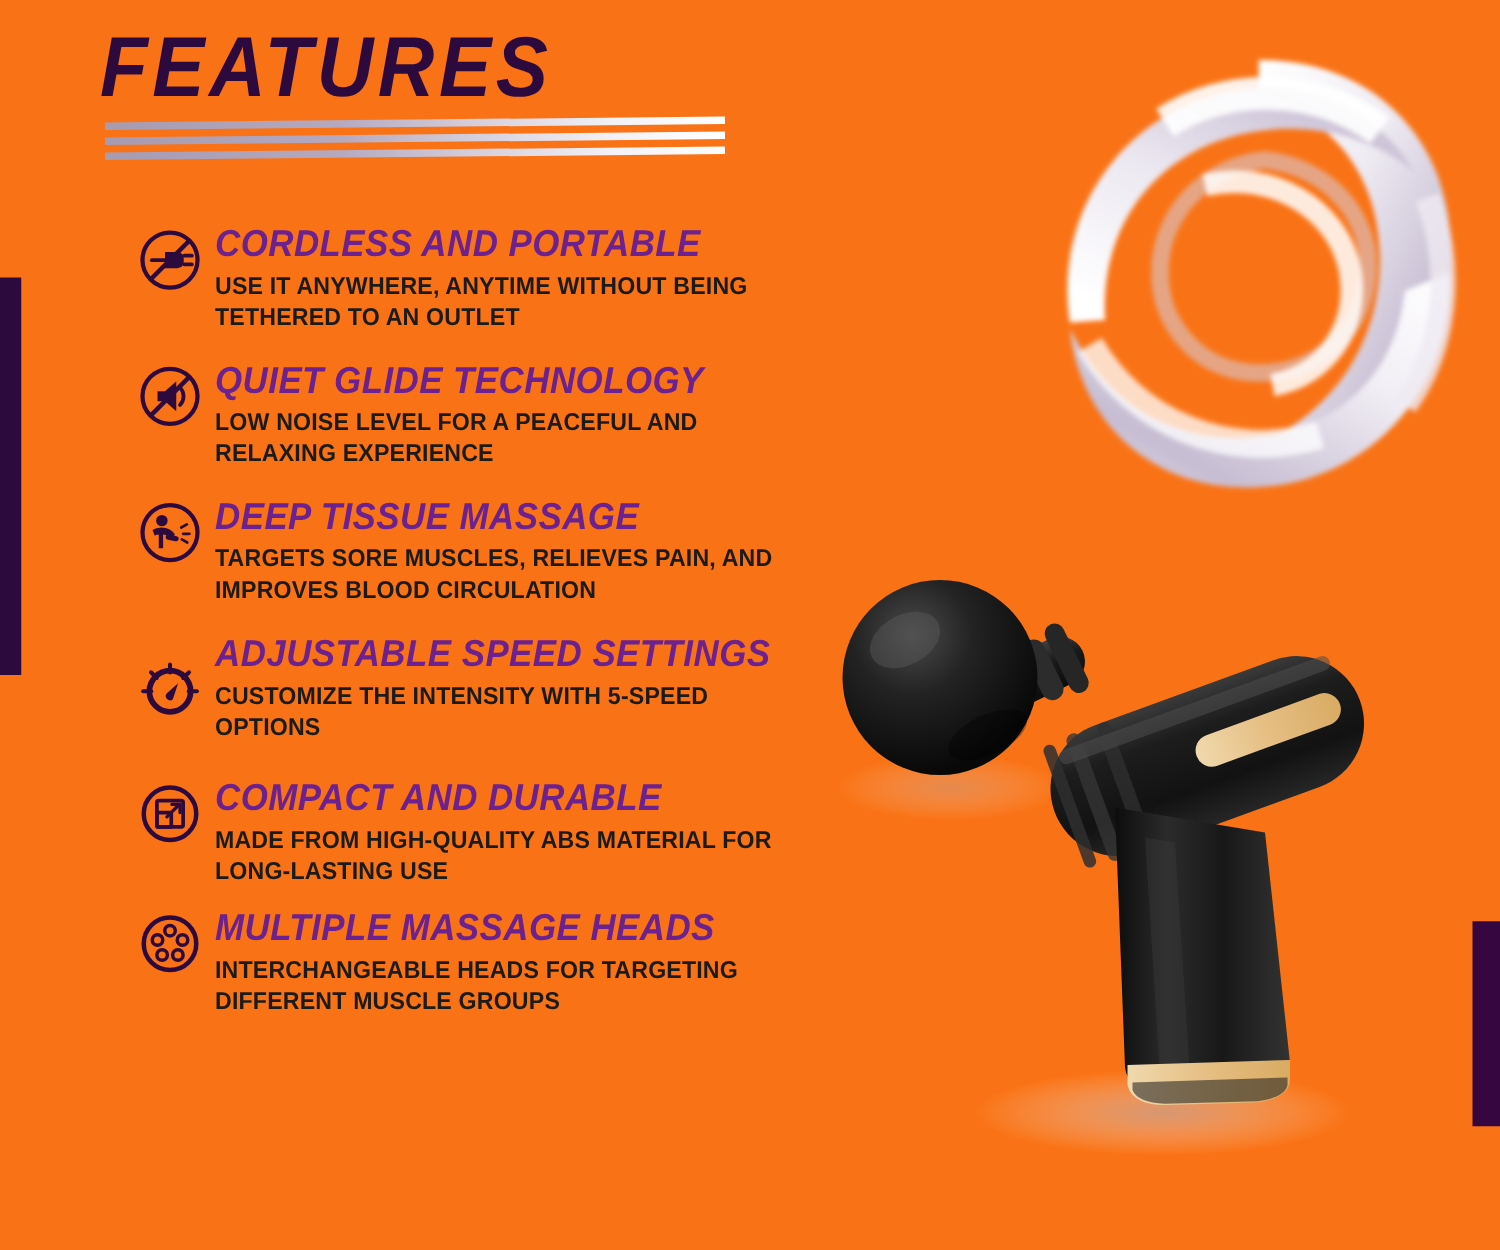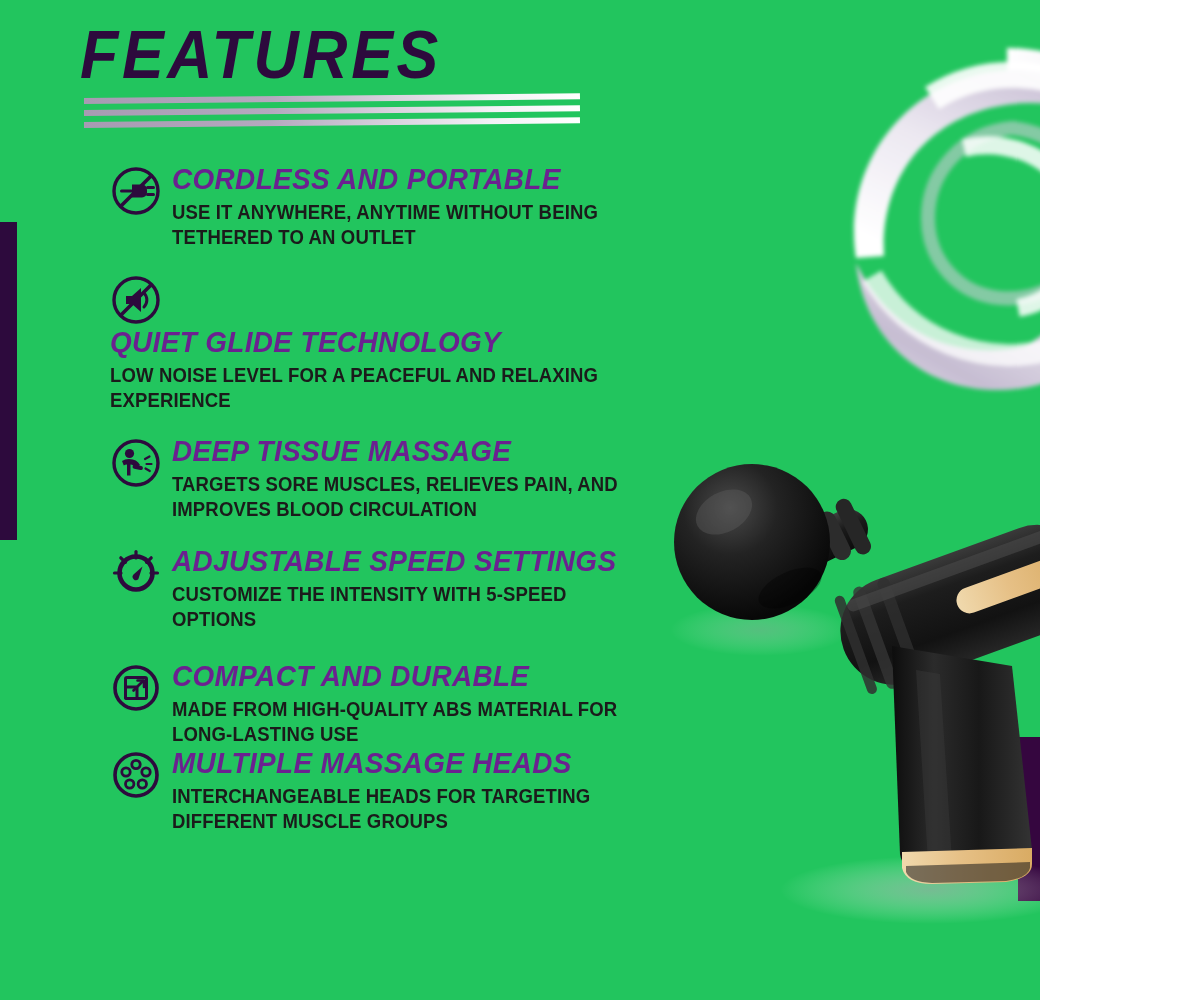--- a/index.html
+++ b/index.html
@@ -12,23 +12,23 @@
   }
 
   body {
     font-family: "Liberation Sans", sans-serif;
     background: #ffffff;
     position: relative;
   }
 
   .page {
     position: relative;
-    width: 1040px;
+    width: 1200px;
     height: 1000px;
-    background: #22c55e;
+    background: #f97316;
     overflow: hidden;
   }
 
   
   .side-bar-left {
     position: absolute;
     left: 0;
     top: 222px;
     width: 17px;
     height: 318px;
@@ -111,20 +111,21 @@
     left: 110px;
     top: 163px;
     width: 570px;
   }
 
   .feature {
     position: relative;
     display: flex;
     align-items: flex-start;
     margin-bottom: 20px;
+    margin-top: 17px;
   }
 
   .feature-icon {
     flex: 0 0 auto;
     width: 52px;
     height: 52px;
     margin-right: 10px;
     margin-top: 2px;
   }
   .feature-icon svg { display: block; }
@@ -155,23 +156,23 @@
     letter-spacing: 0.15px;
     line-height: 25px;
     margin-top: 5px;
     max-width: 520px;
     transform: scaleX(0.95);
     transform-origin: left top;
   }
 
   
   .feature.f1 { margin-bottom: 22px; }
-  .feature.f2 { margin-bottom: 22px; flex-direction: column; }
+  .feature.f2 { margin-bottom: 22px; }
   .feature.f3 { margin-bottom: 23px; justify-content: flex-end; }
-  .feature.f4 { margin-bottom: 28px; }
+  .feature.f4 { margin-bottom: 28px; align-items: center; }
   .feature.f5 { margin-bottom: 22px; }
   .feature.f6 { margin-bottom: 0; }
 
   .feature.f4 .feature-text,
   .feature.f4 .feature-title { }
 </style>
 </head>
 <body>
 
 <div class="page">

